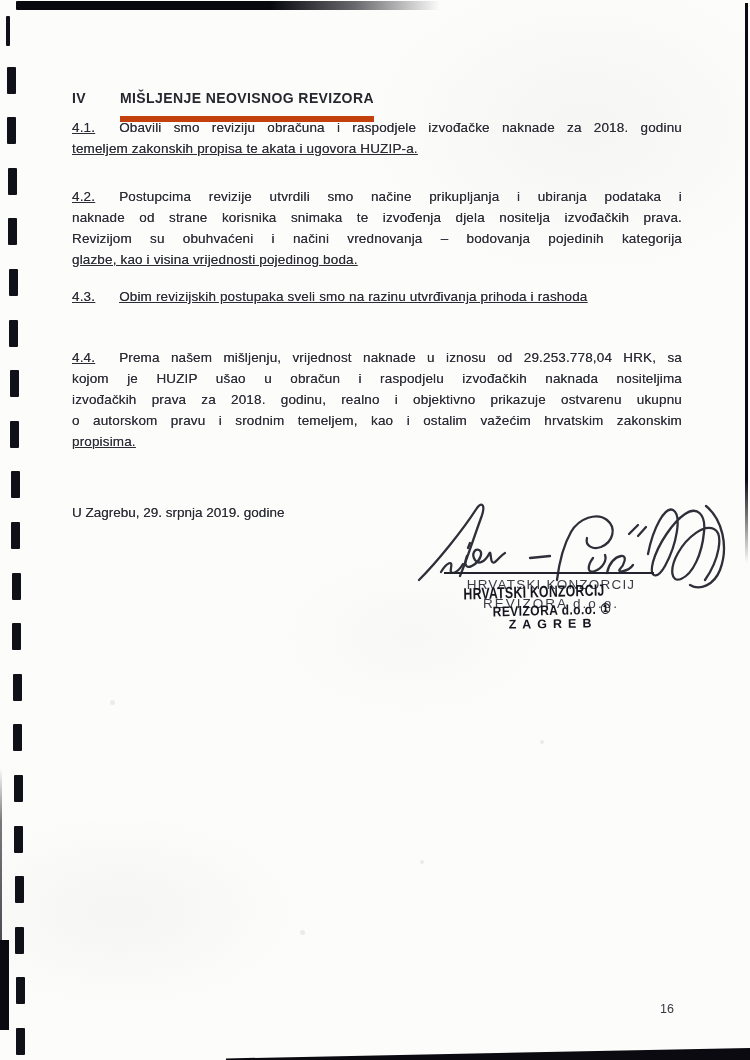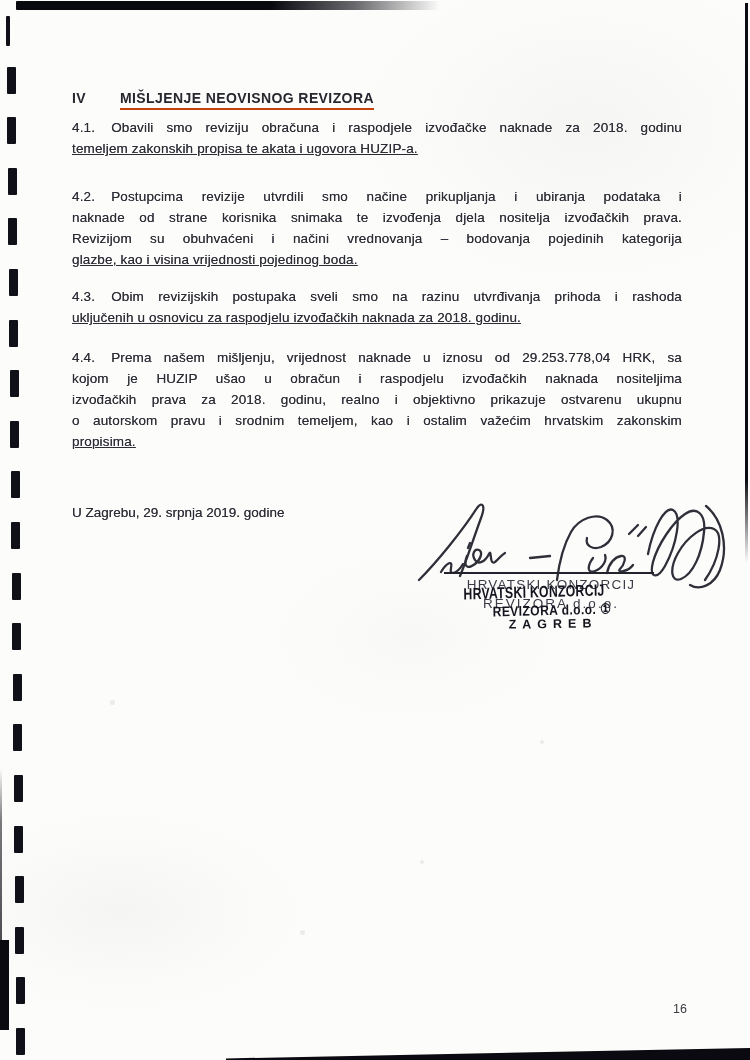--- a/index.html
+++ b/index.html
@@ -35,29 +35,29 @@
   .left-bar{
     position:absolute;left:0;top:940px;width:9px;height:90px;background:#0a0a10;
   }
   .bmark{position:absolute;width:9px;height:27px;background:#101018;border-radius:1px;}
   
   .heading{
     position:absolute;left:72px;top:90px;width:610px;
     font-size:14px;font-weight:700;letter-spacing:0.4px;color:#26262f;
   }
   .heading .h-num{display:inline-block;width:48px;}
-  .heading .h-title{border-bottom:2px solid #c2410c;padding-bottom:2px;}
+  .heading .h-title{border-bottom:6px solid #c2410c;padding-bottom:10px;}
   .para{
     position:absolute;left:72px;width:610px;
     font-size:13.5px;line-height:21px;letter-spacing:0.15px;
     text-shadow:0 0 0.5px rgba(44,44,54,0.75);
   }
   .para .line{text-align:justify;text-align-last:justify;}
   .para .line:last-child{text-align-last:left;text-decoration:underline;}
-  .pnum{margin-right:16px;}
+  .pnum{margin-right:24px;text-decoration:underline;}
   .p0{top:117px}.p1{top:186px}.p2{top:286px}.p3{top:347px}
   .dateline{
     position:absolute;left:72px;top:502px;font-size:13.5px;line-height:21px;
     text-shadow:0 0 0.5px rgba(44,44,54,0.75);
   }
   
   .sig-svg{position:absolute;left:405px;top:492px;width:330px;height:150px;}
   .sig-line{position:absolute;left:444px;top:572px;width:210px;height:2px;background:#23232e;}
   .printed-1,.printed-2{
     position:absolute;left:445px;width:212px;text-align:center;
@@ -65,21 +65,21 @@
   }
   .printed-1{top:577px;letter-spacing:1.2px;}
   .printed-2{top:596px;letter-spacing:2px;}
   .stamp-1,.stamp-2,.stamp-3{
     position:absolute;text-align:center;font-weight:700;color:#15151f;
     transform-origin:center;
   }
   .stamp-1{left:428px;top:583px;width:212px;font-size:15px;transform:scaleX(0.82) scaleY(1.08) rotate(-1.2deg);letter-spacing:0.3px;}
   .stamp-2{left:442px;top:602px;width:220px;font-size:14px;transform:scaleX(0.86) rotate(-1.2deg);letter-spacing:0.5px;}
   .stamp-3{left:463px;top:617px;width:180px;font-size:12.5px;letter-spacing:6px;transform:rotate(-0.8deg);}
-  .page-num{position:absolute;left:660px;top:1002px;width:40px;text-align:center;font-size:12.5px;color:#3a3a42;}
+  .page-num{position:absolute;left:660px;top:1002px;width:40px;font-size:12.5px;color:#3a3a42;}
   .speck{position:absolute;border-radius:50%;background:rgba(90,90,85,0.1);}
 </style>
 </head>
 <body>
 
 <div class="top-strip"></div>
 <div class="right-edge"></div>
 <div class="bottom-wedge"></div>
 <div class="left-bar-thin"></div>
 <div class="left-bar"></div>
@@ -122,21 +122,20 @@
       <div class="line">temeljem zakonskih propisa te akata i ugovora HUZIP-a.</div>
     </div>
     <div class="para p1">
       <div class="line"><span class="pnum">4.2.</span>Postupcima revizije utvrdili smo načine prikupljanja i ubiranja podataka i</div>
       <div class="line">naknade od strane korisnika snimaka te izvođenja djela nositelja izvođačkih prava.</div>
       <div class="line">Revizijom su obuhvaćeni i načini vrednovanja – bodovanja pojedinih kategorija</div>
       <div class="line">glazbe, kao i visina vrijednosti pojedinog boda.</div>
     </div>
     <div class="para p2">
       <div class="line"><span class="pnum">4.3.</span>Obim revizijskih postupaka sveli smo na razinu utvrđivanja prihoda i rashoda</div>
-      <div class="line">uključenih u osnovicu za raspodjelu izvođačkih naknada za 2018. godinu.</div>
     </div>
     <div class="para p3">
       <div class="line"><span class="pnum">4.4.</span>Prema našem mišljenju, vrijednost naknade u iznosu od 29.253.778,04 HRK, sa</div>
       <div class="line">kojom je HUZIP ušao u obračun i raspodjelu izvođačkih naknada nositeljima</div>
       <div class="line">izvođačkih prava za 2018. godinu, realno i objektivno prikazuje ostvarenu ukupnu</div>
       <div class="line">o autorskom pravu i srodnim temeljem, kao i ostalim važećim hrvatskim zakonskim</div>
       <div class="line">propisima.</div>
     </div>
   </div>
 

